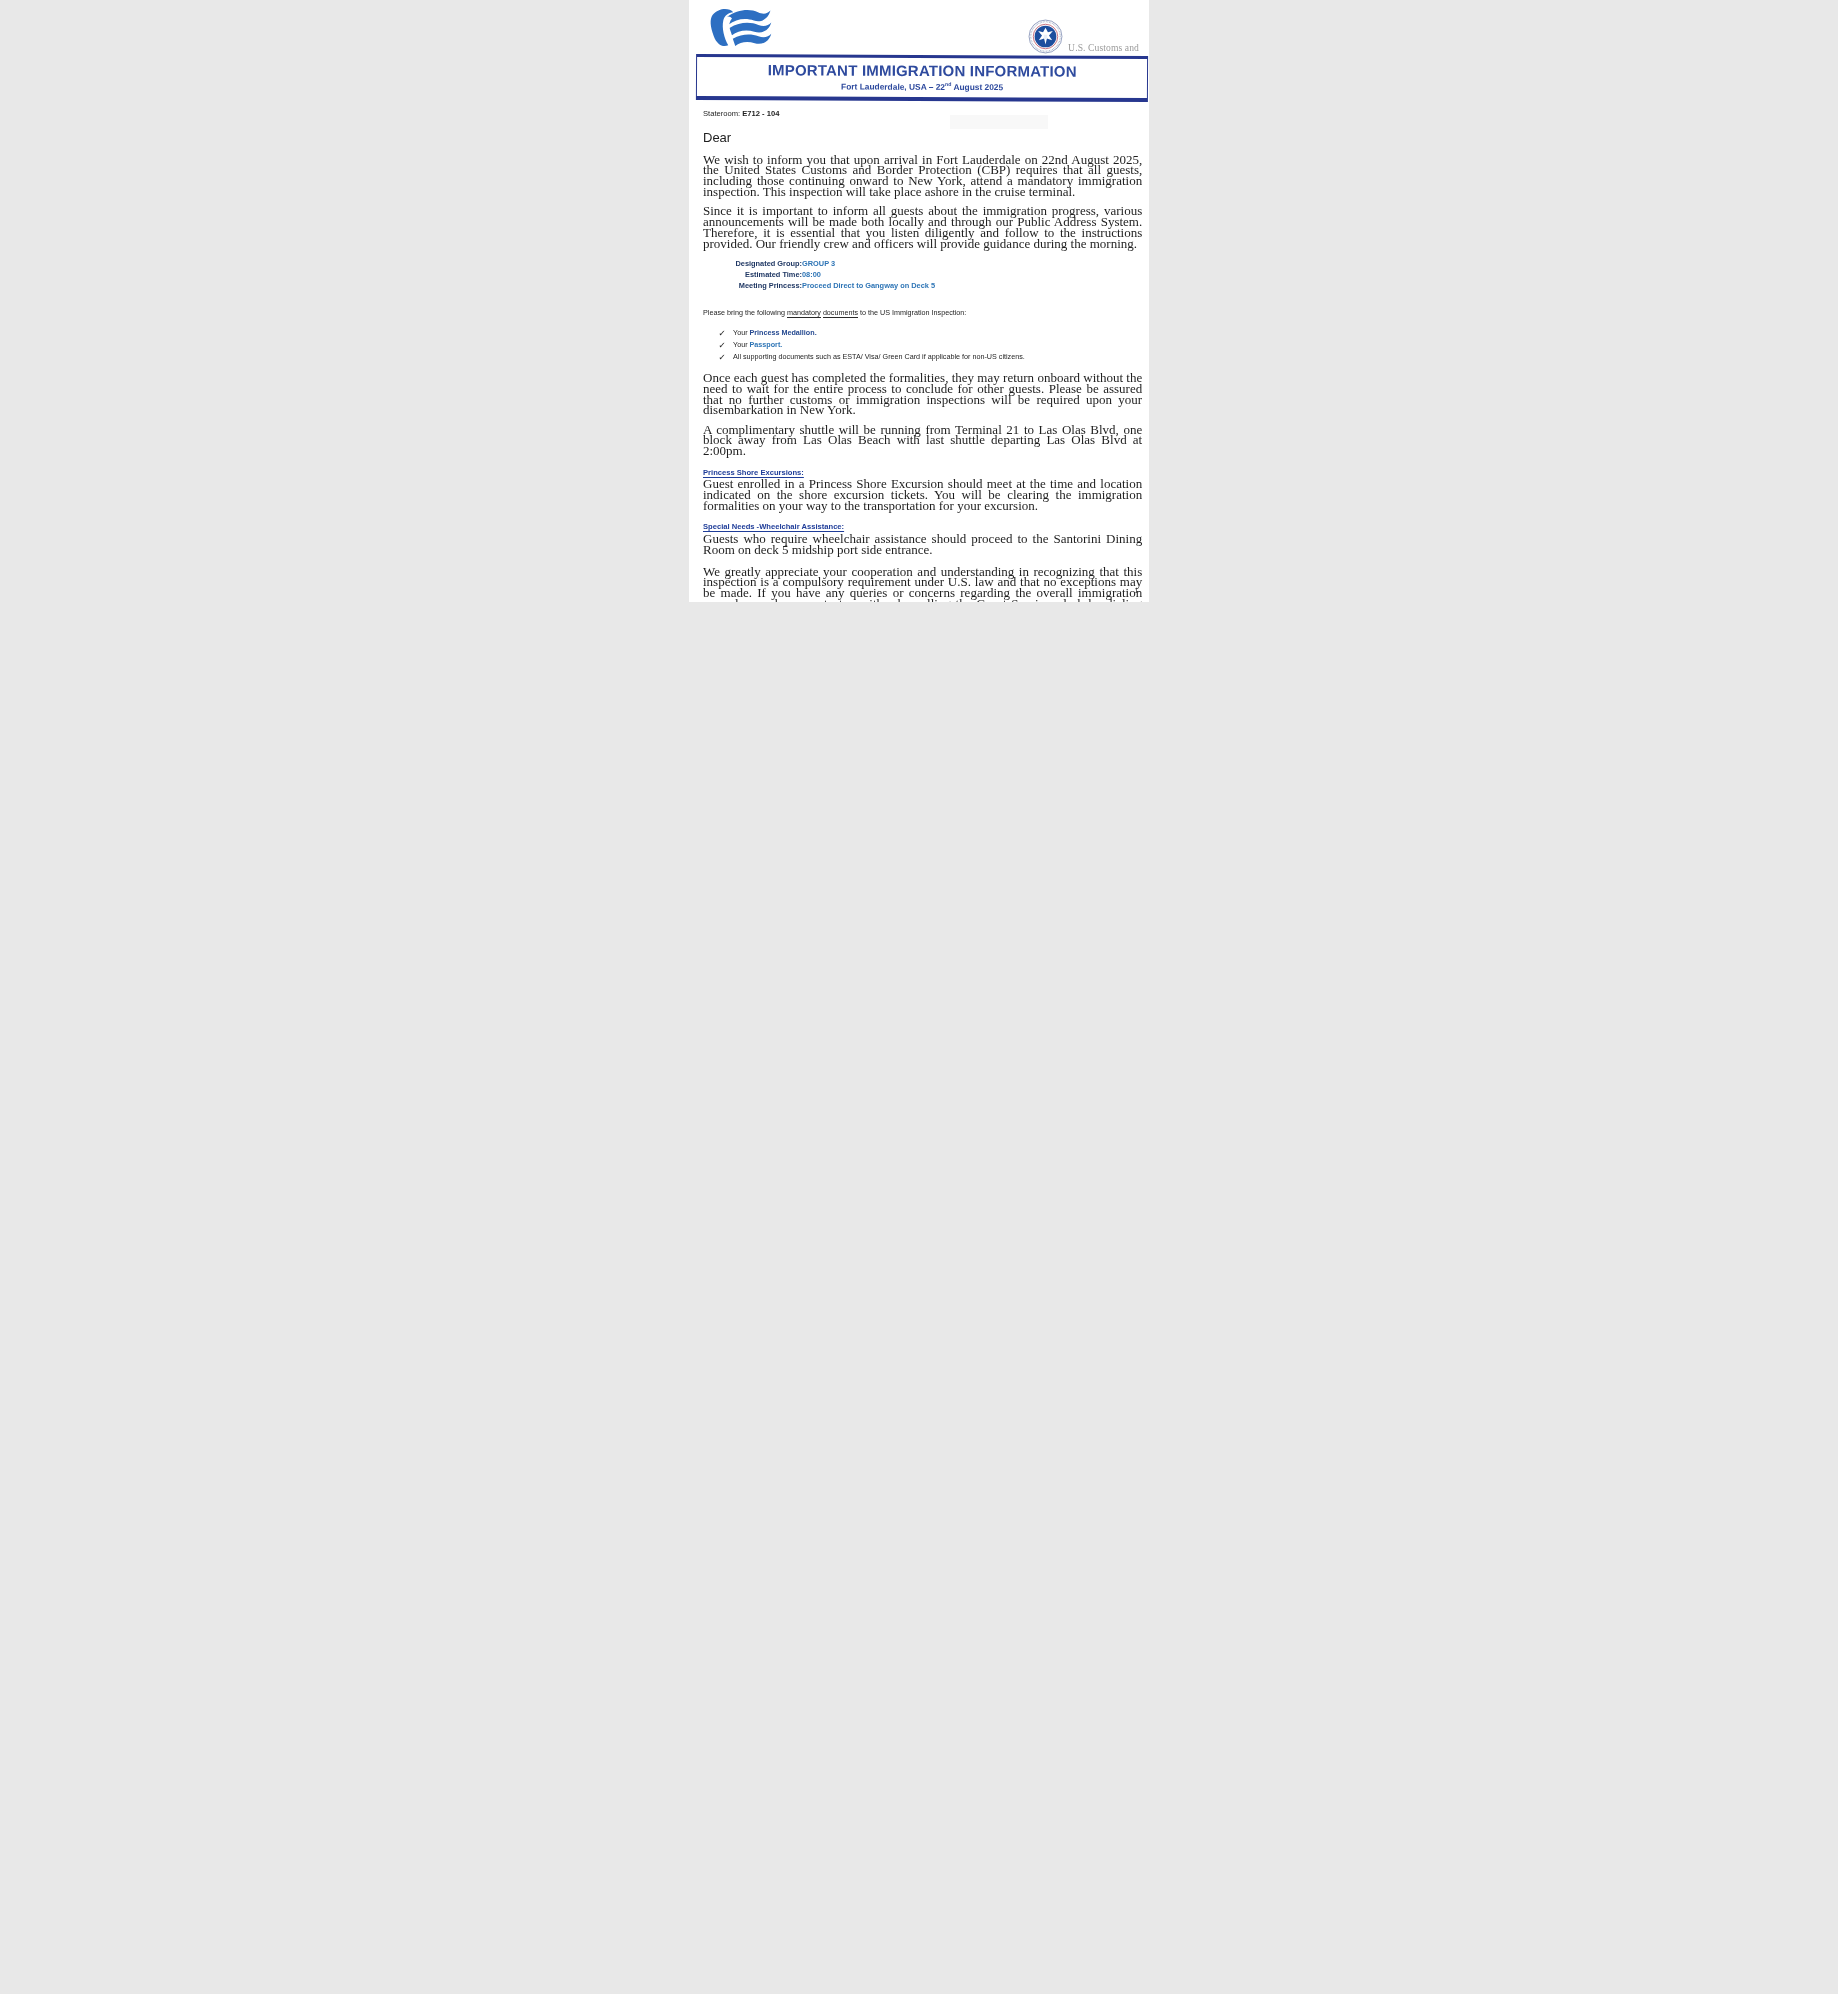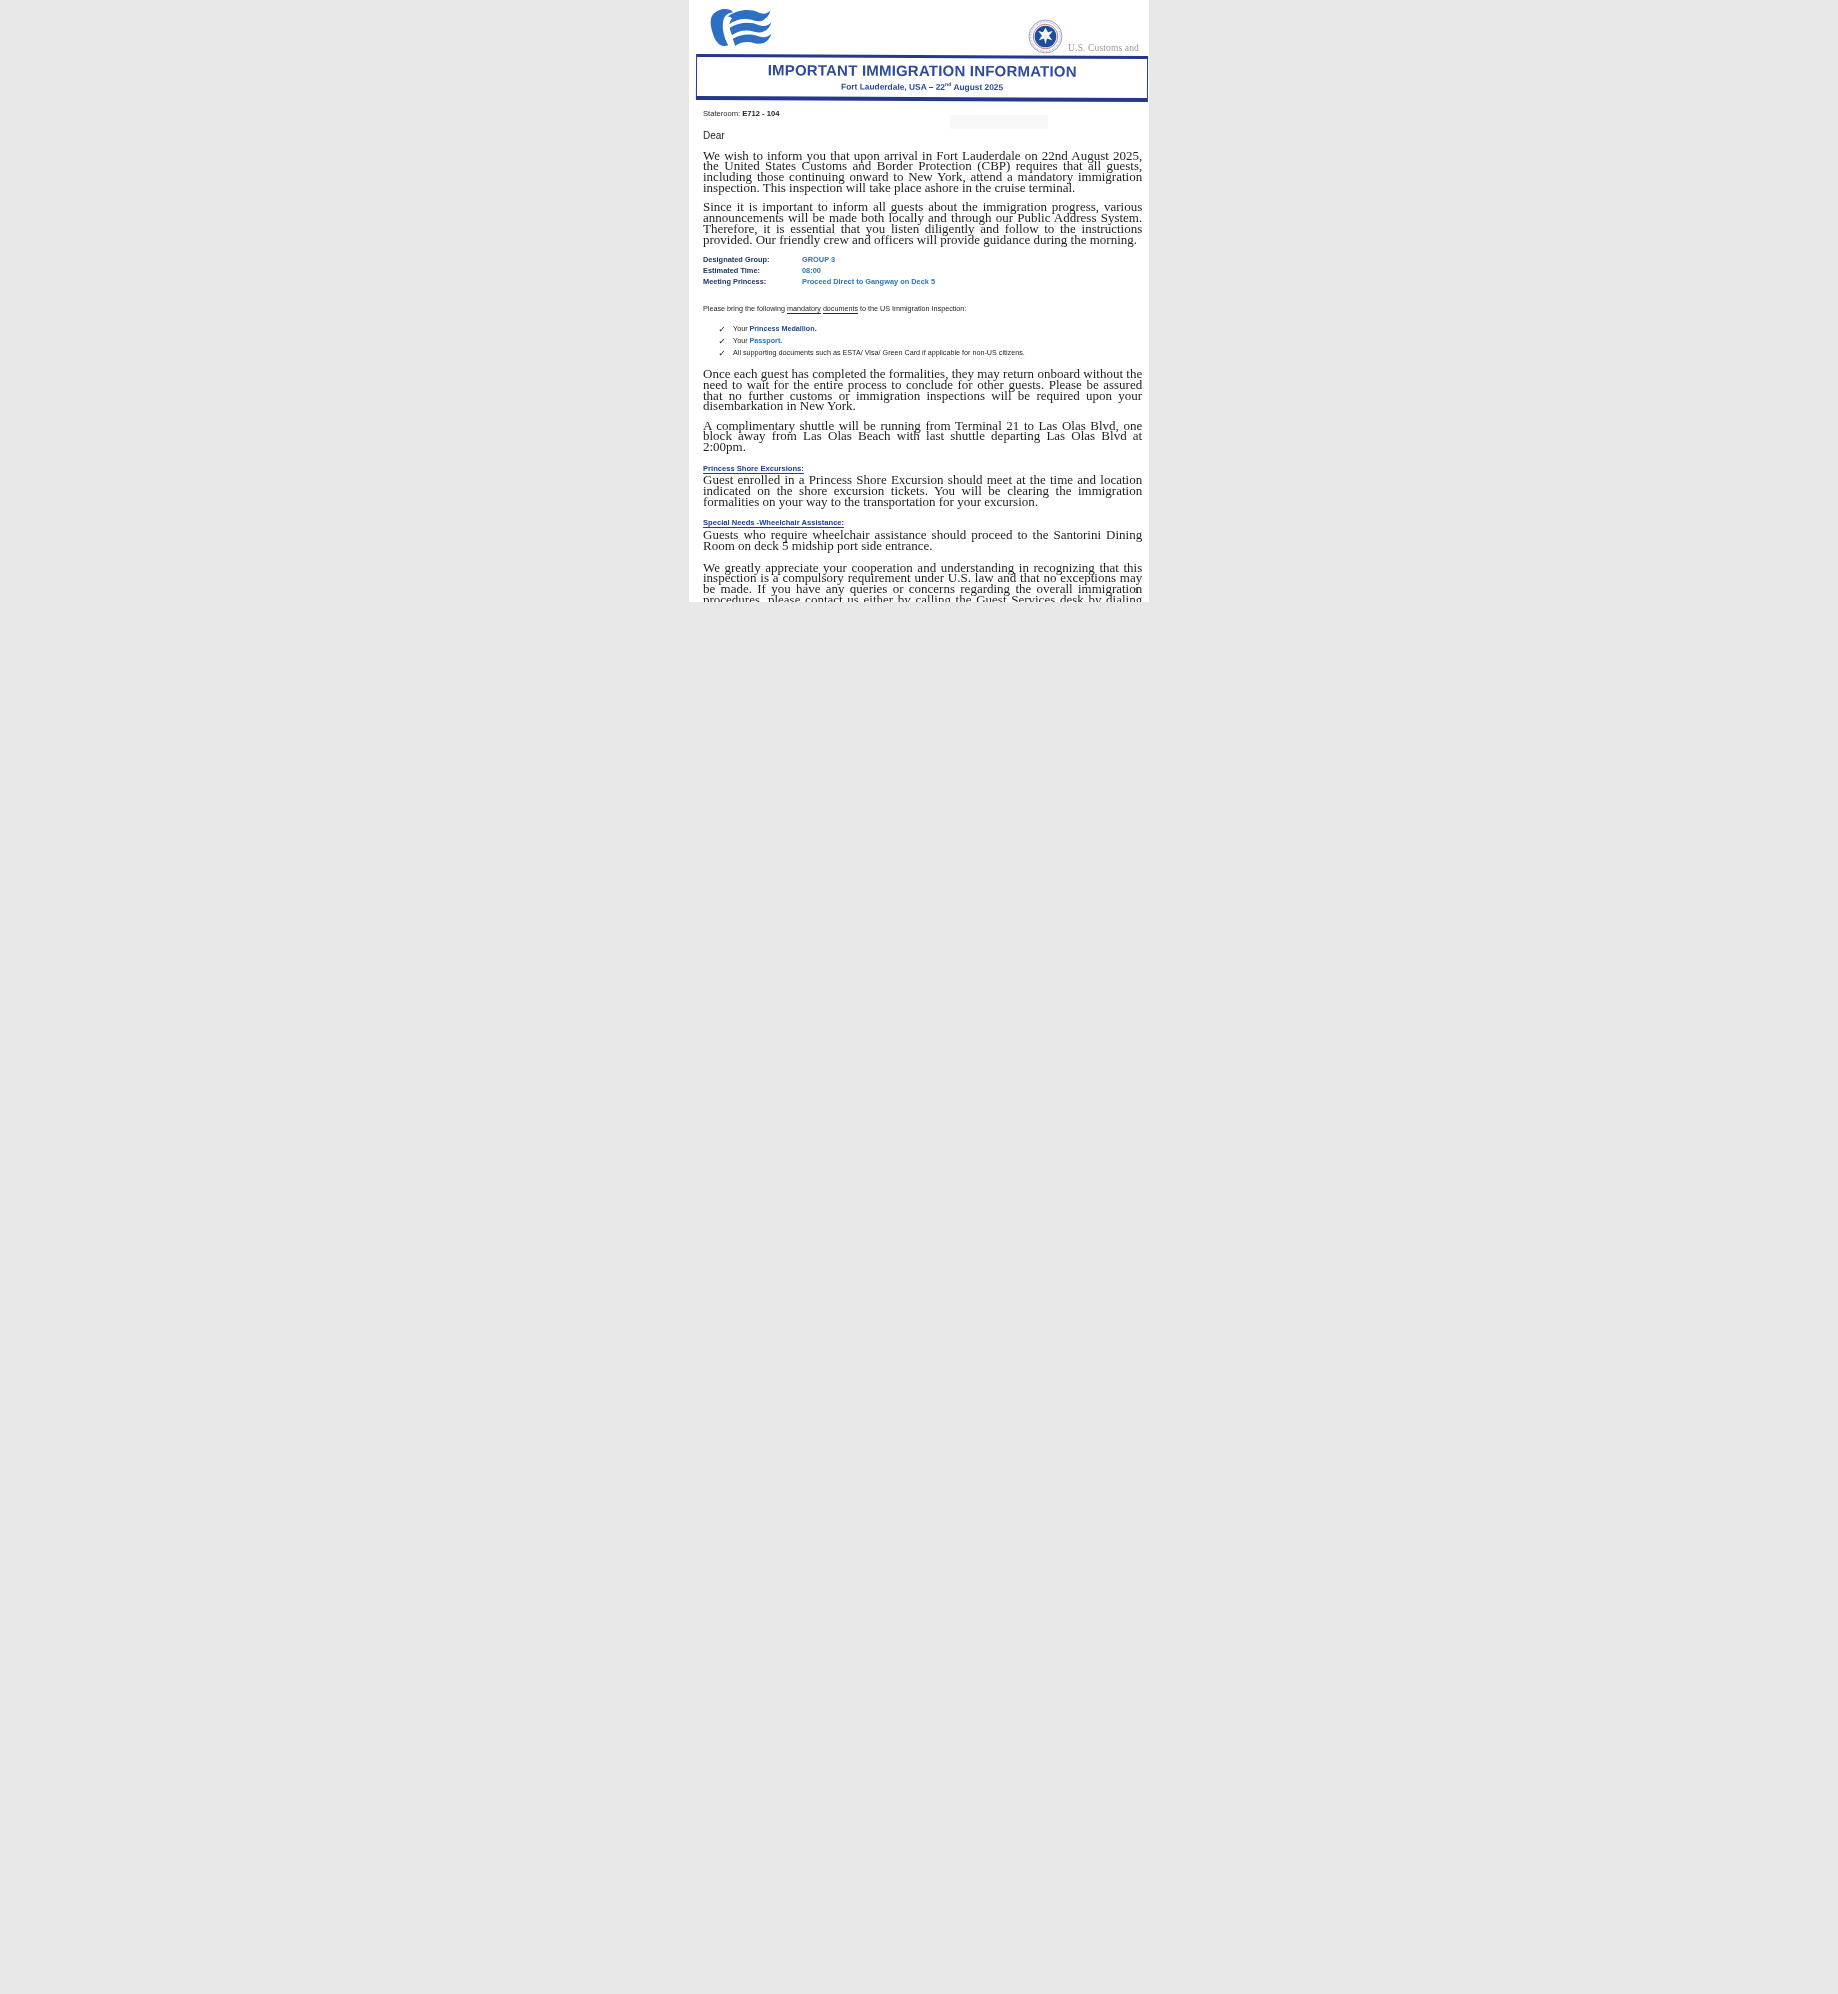--- a/index.html
+++ b/index.html
@@ -62,38 +62,38 @@
 
   
   .stateroom-row {
     text-align: left;
     margin-top: 6.8px;
     font-size: 7.6px;
     padding-right: 0.8px;
   }
   .stateroom-row .val { font-weight: 700; }
 
-  .salutation { margin-top: 12px; font-size: 10px; }
+  .salutation { margin-top: 12px; font-size: 13px; }
   .redaction {
     position: absolute;
     left: 261px; top: 115px;
     width: 98px; height: 13.6px;
     background: #f8f8f8;
   }
 
   p.body {
     font-size: 13px;
     line-height: 10.8px;
     text-align: justify;
     margin: 0 0 8.4px 0;
     font-family: Liberation Serif, serif;
   }
   .para-first { margin-top: 10px !important; }
 
-  .info-rows { margin: 7.6px 0 0 0; }
+  .info-rows { margin: 7.6px 0 0 0; text-align: right; }
   .info-row { display: flex; font-size: 7.4px; font-weight: 700; line-height: 11px; }
   .info-row .lbl { width: 99px; color: #203864; flex: 0 0 auto; }
   .info-row .val { color: #2e75b6; }
 
   .bring-line { margin: 17px 0 0 0; font-size: 7.2px; }
   .uline { border-bottom: 1px solid #2a2a2a; padding-bottom: 0.4px; }
 
   .checklist { margin: 11.6px 0 0 16px; padding: 0; list-style: none; }
   .checklist li { display: flex; font-size: 7.2px; line-height: 10.8px; margin-bottom: 1.2px; }
   .check-glyph {

